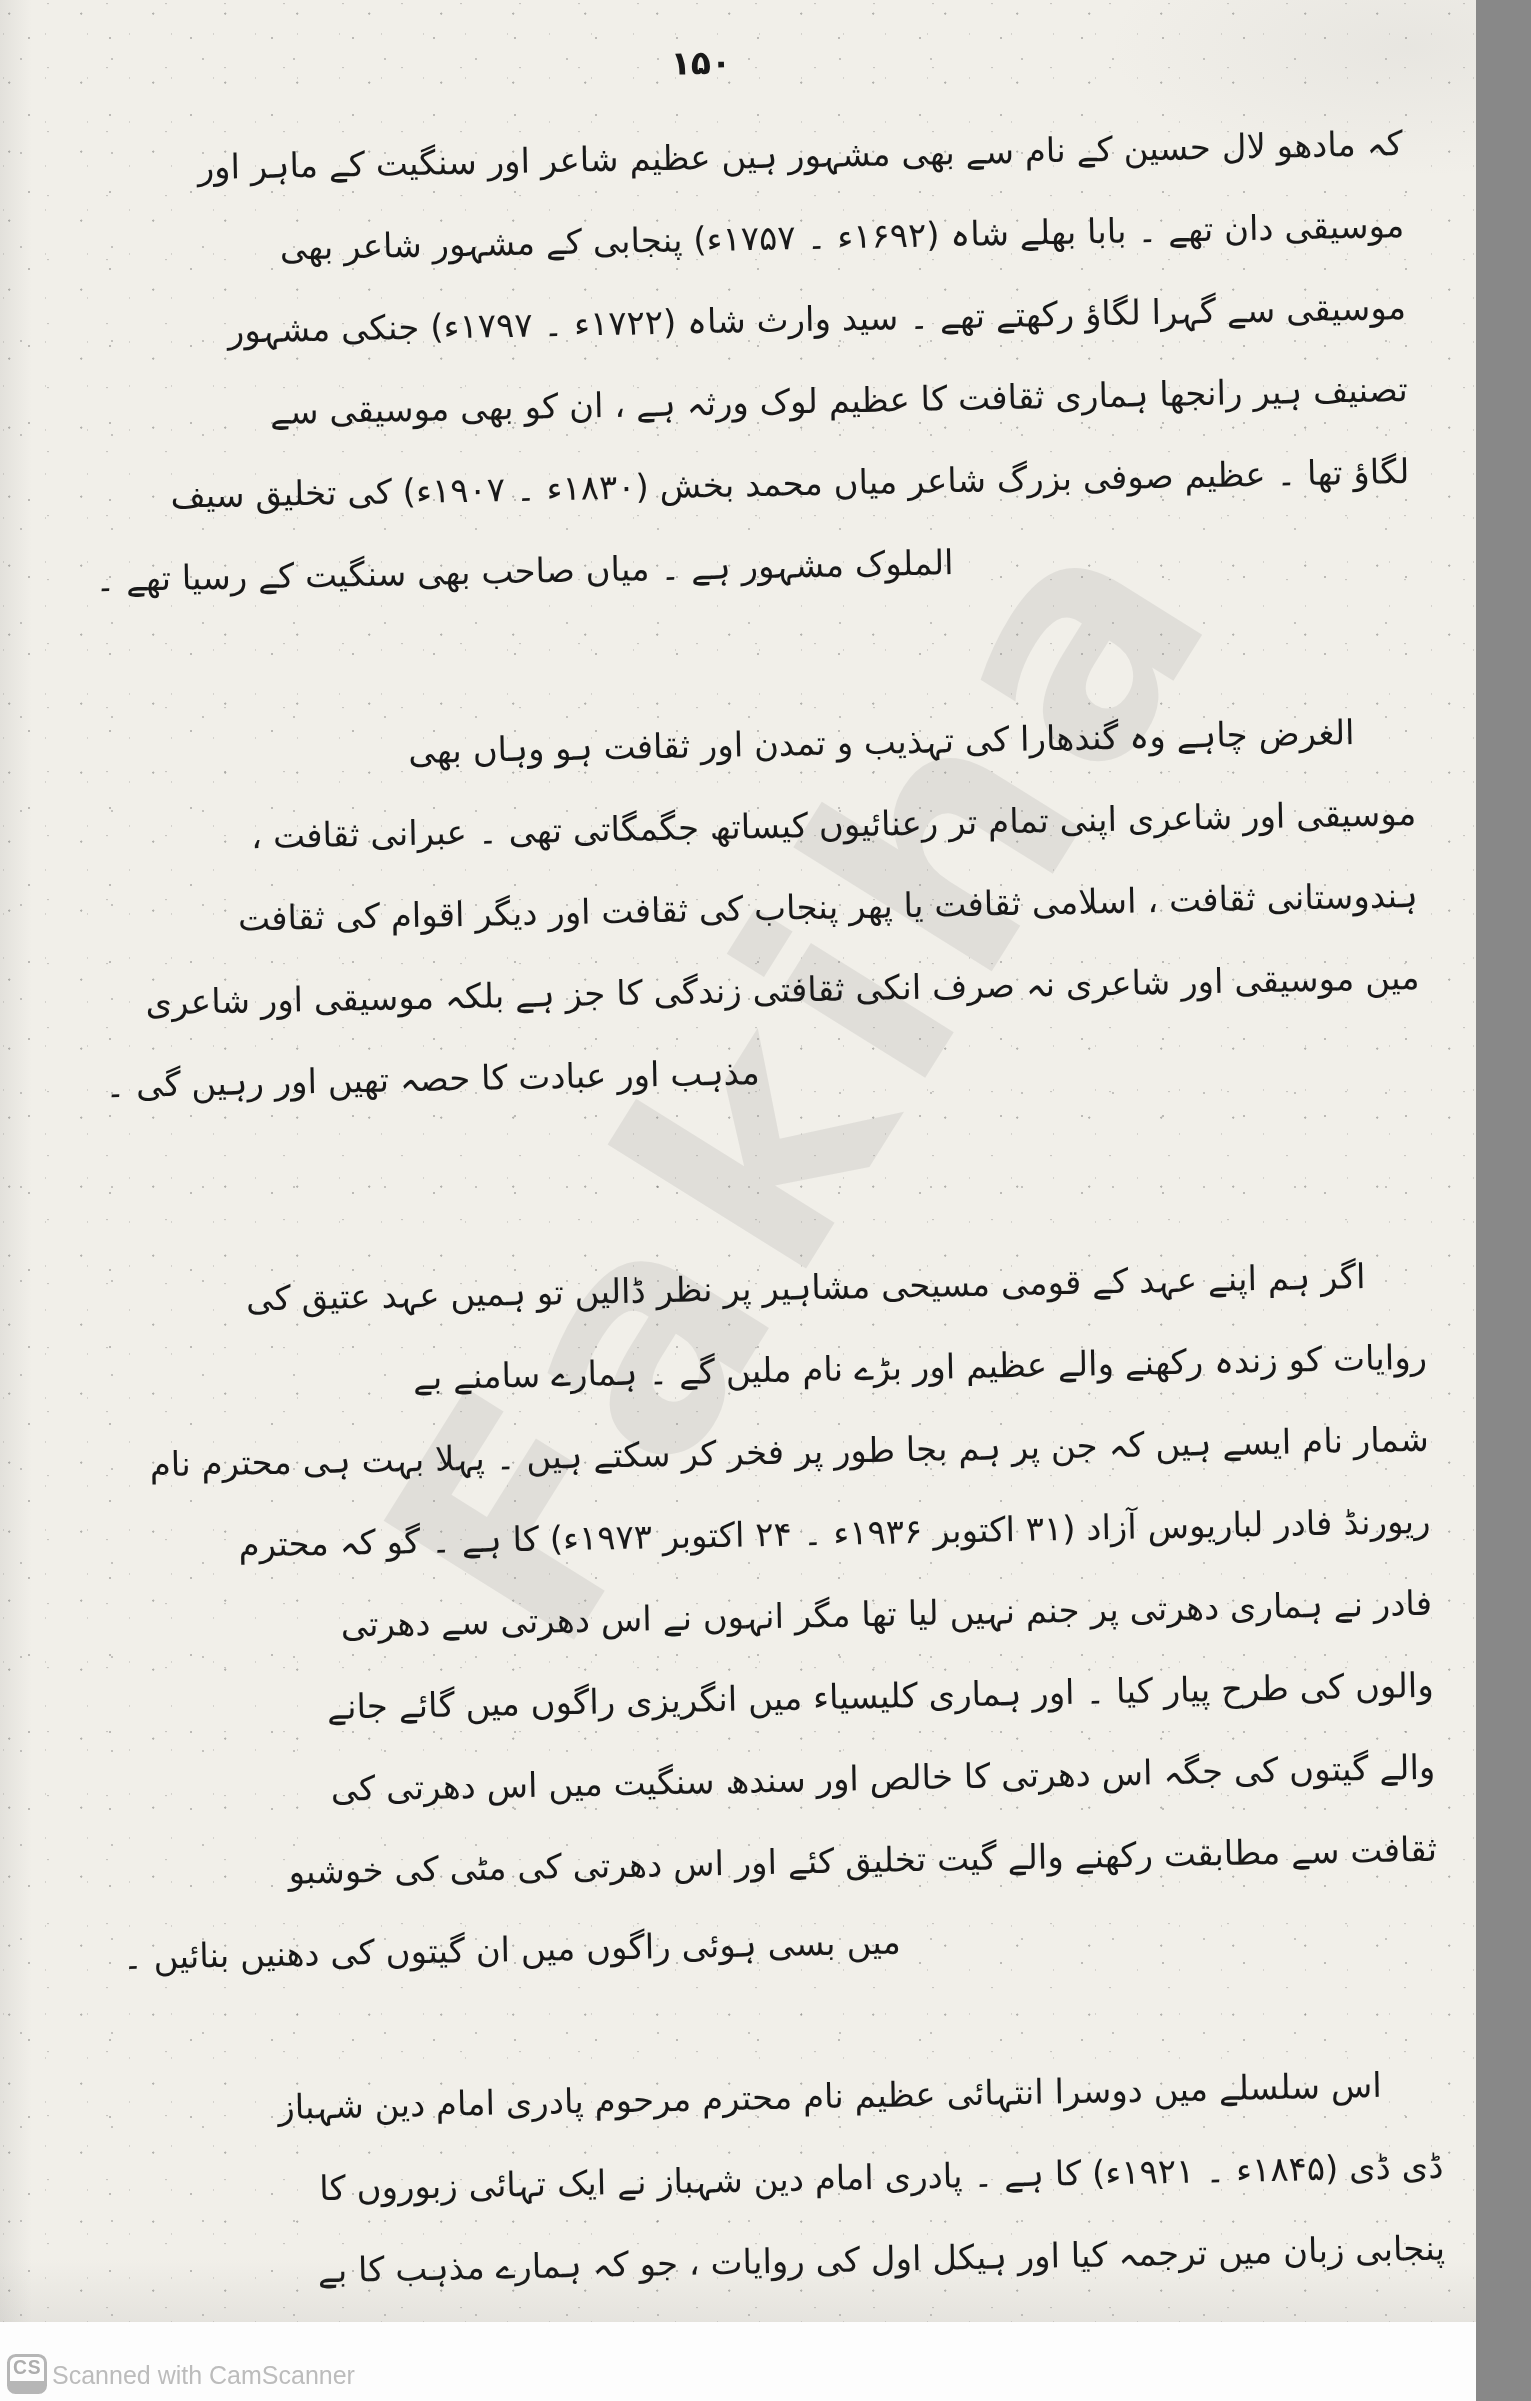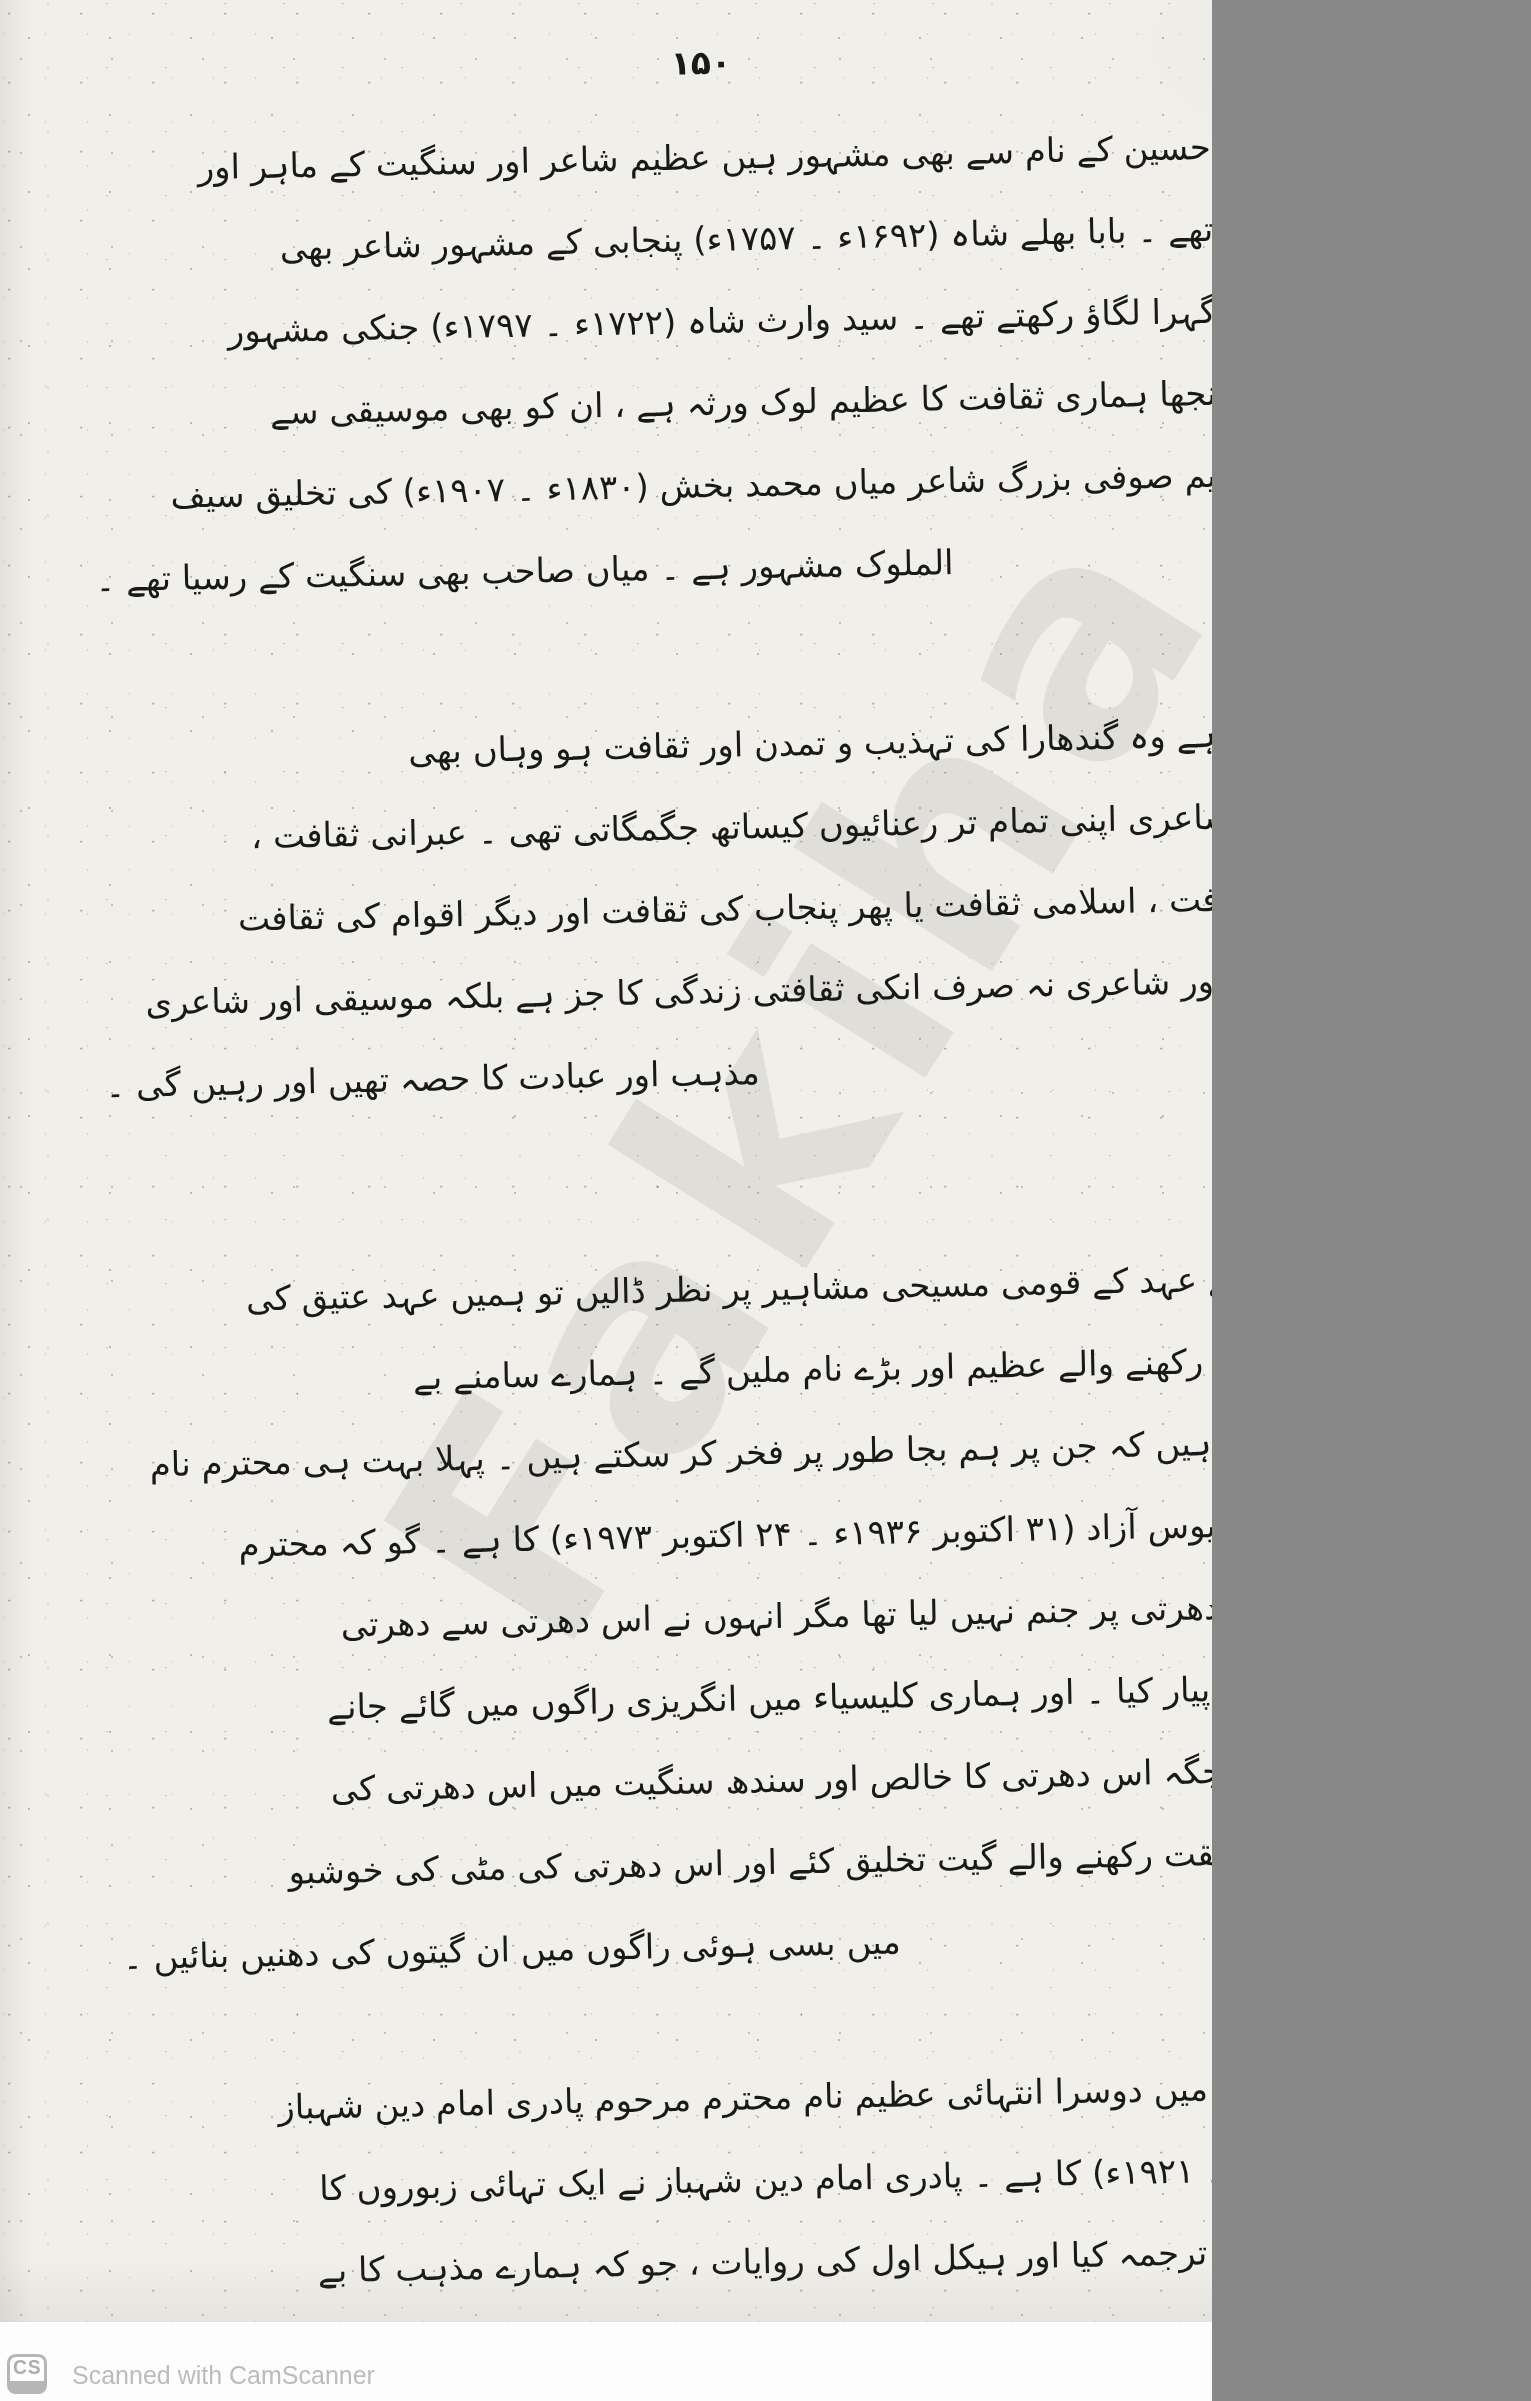--- a/index.html
+++ b/index.html
@@ -1,18 +1,18 @@
 <!DOCTYPE html>
 <html lang="ur" style="font-size:11.5px"><head>
 <meta charset="utf-8">
 <style>
   html,body{margin:0;padding:0;background:#888;}
   .page{
     position:relative;
-    width:1212px;height:2401px;
+    width:1476px;height:2401px;
     background:#f1efe9;
     overflow:hidden;
     font-family:"DejaVu Sans",sans-serif;
   }
   
   .scan{
     position:absolute;left:0;top:0;width:1532px;height:2323px;
     background-color:#f1efe9;
     background-image:
       radial-gradient(circle at 9.3px 13.6px, rgba(30,30,30,.30) 0 0.8px, transparent 1.4px),
@@ -77,21 +77,21 @@
     position:absolute;top:0.7px;left:0;right:0;
     text-align:center;font-weight:bold;font-size:19.3px;
     color:#adadad;letter-spacing:0.7px;
     font-family:"Liberation Sans",sans-serif;
   }
   .cs-logo .cs-bar{
     position:absolute;left:-1.4px;right:-1.4px;bottom:-1.4px;height:10.7px;
     background:#b6b6b6;border-radius:0 0 5.7px 5.7px;
   }
   .footer-caption{
-    position:absolute;left:72px;top:39px;
+    position:absolute;left:52px;top:39px;
     font-size:25px;color:#bcbcbc;
     font-family:"Liberation Sans",sans-serif;
   }
 </style>
 </head>
 <body>
 
 <div class="page">
 
   <div class="scan">

